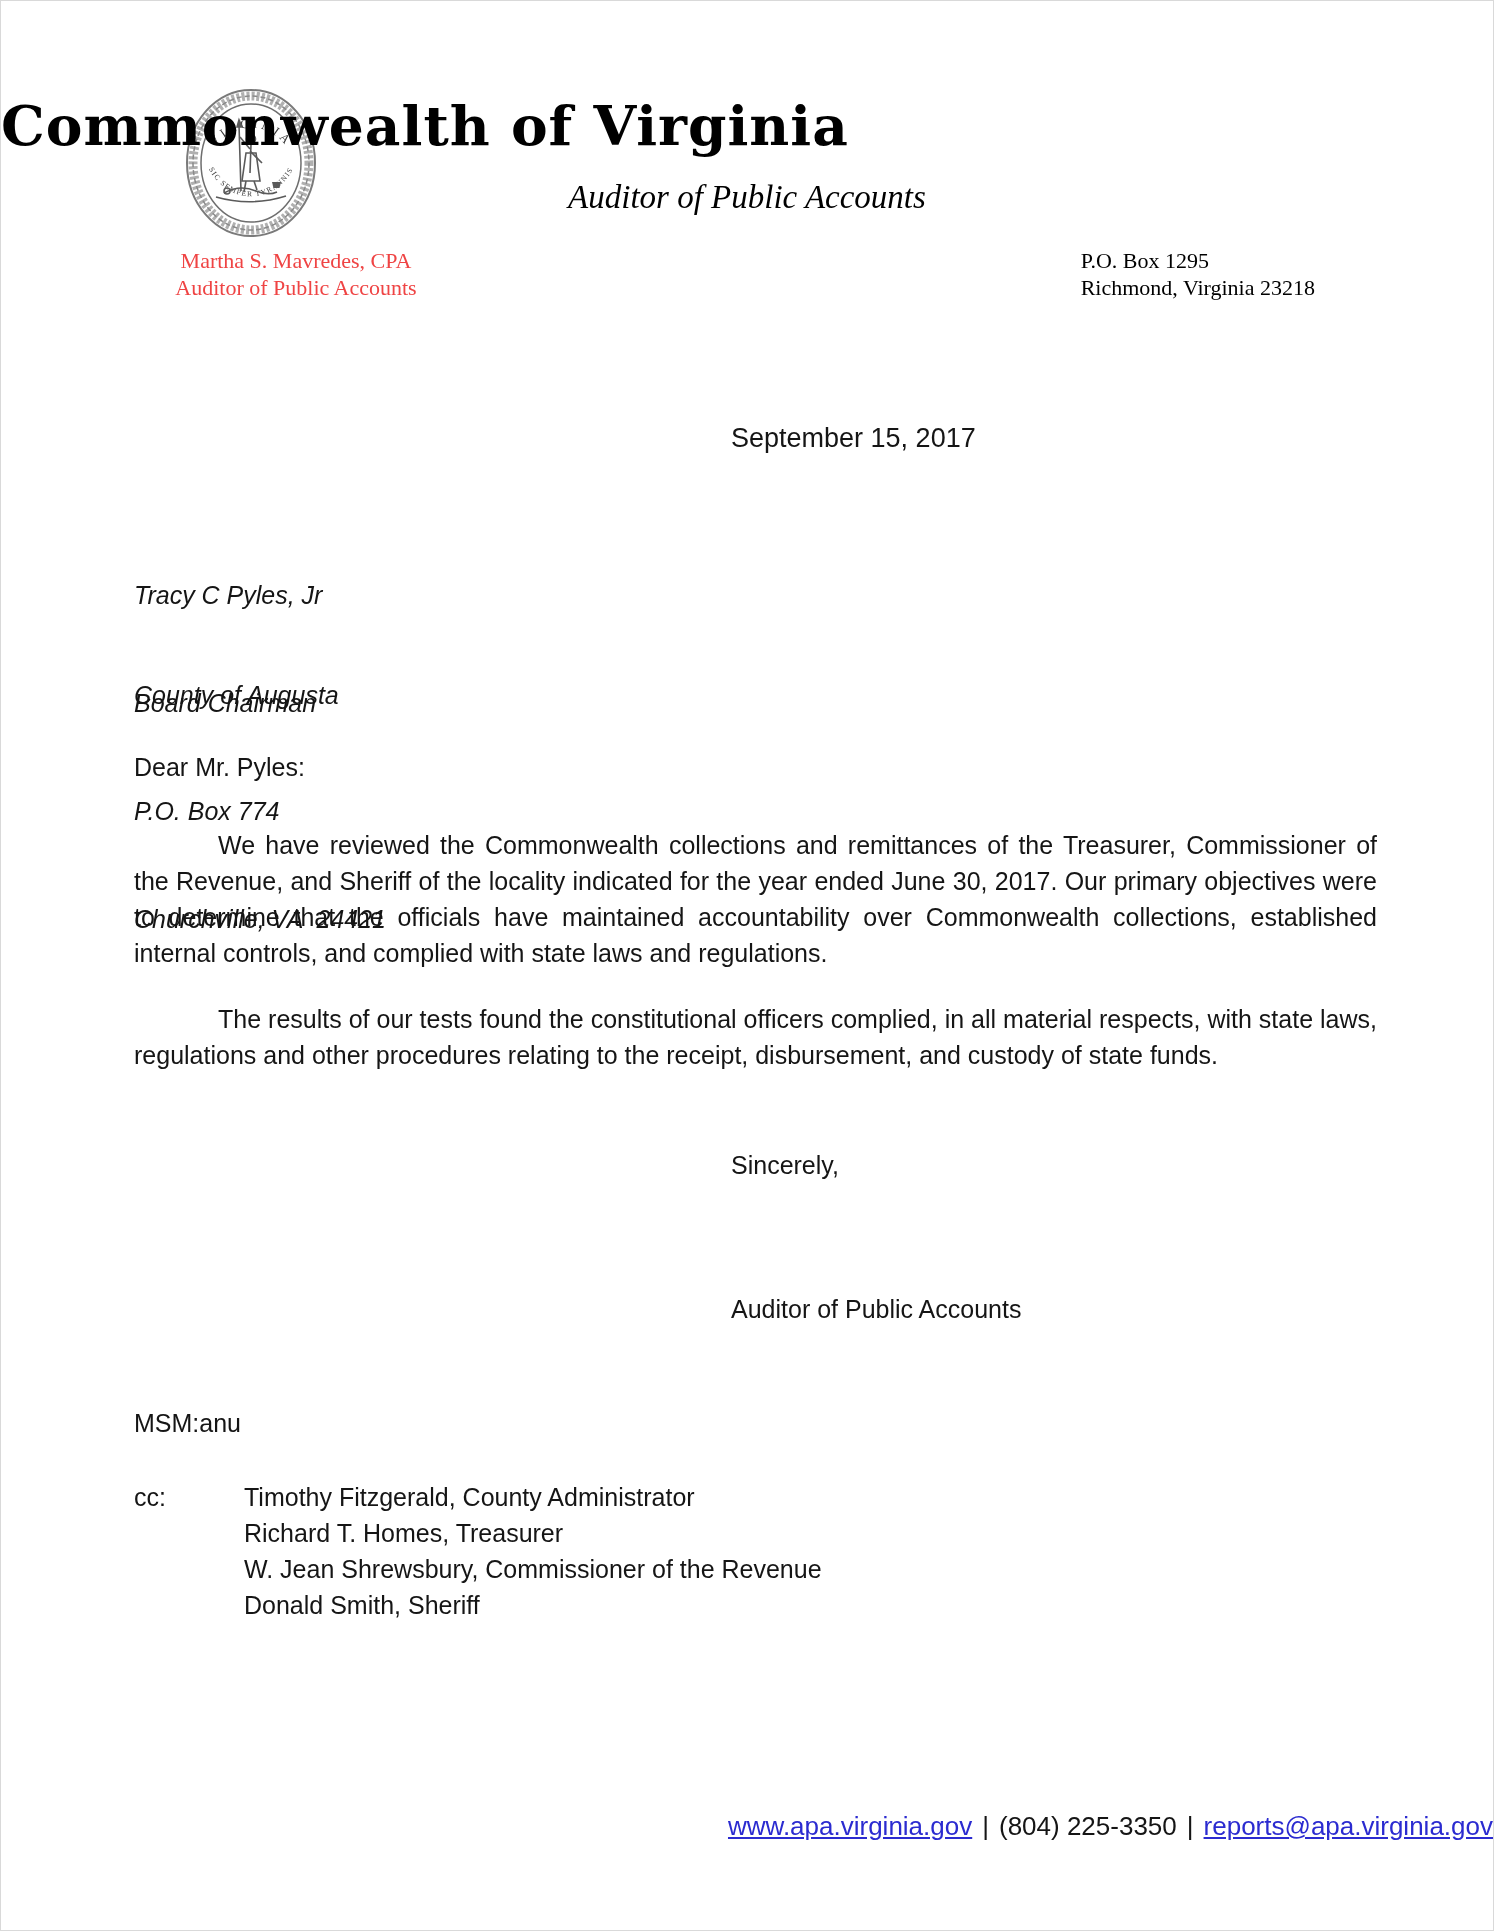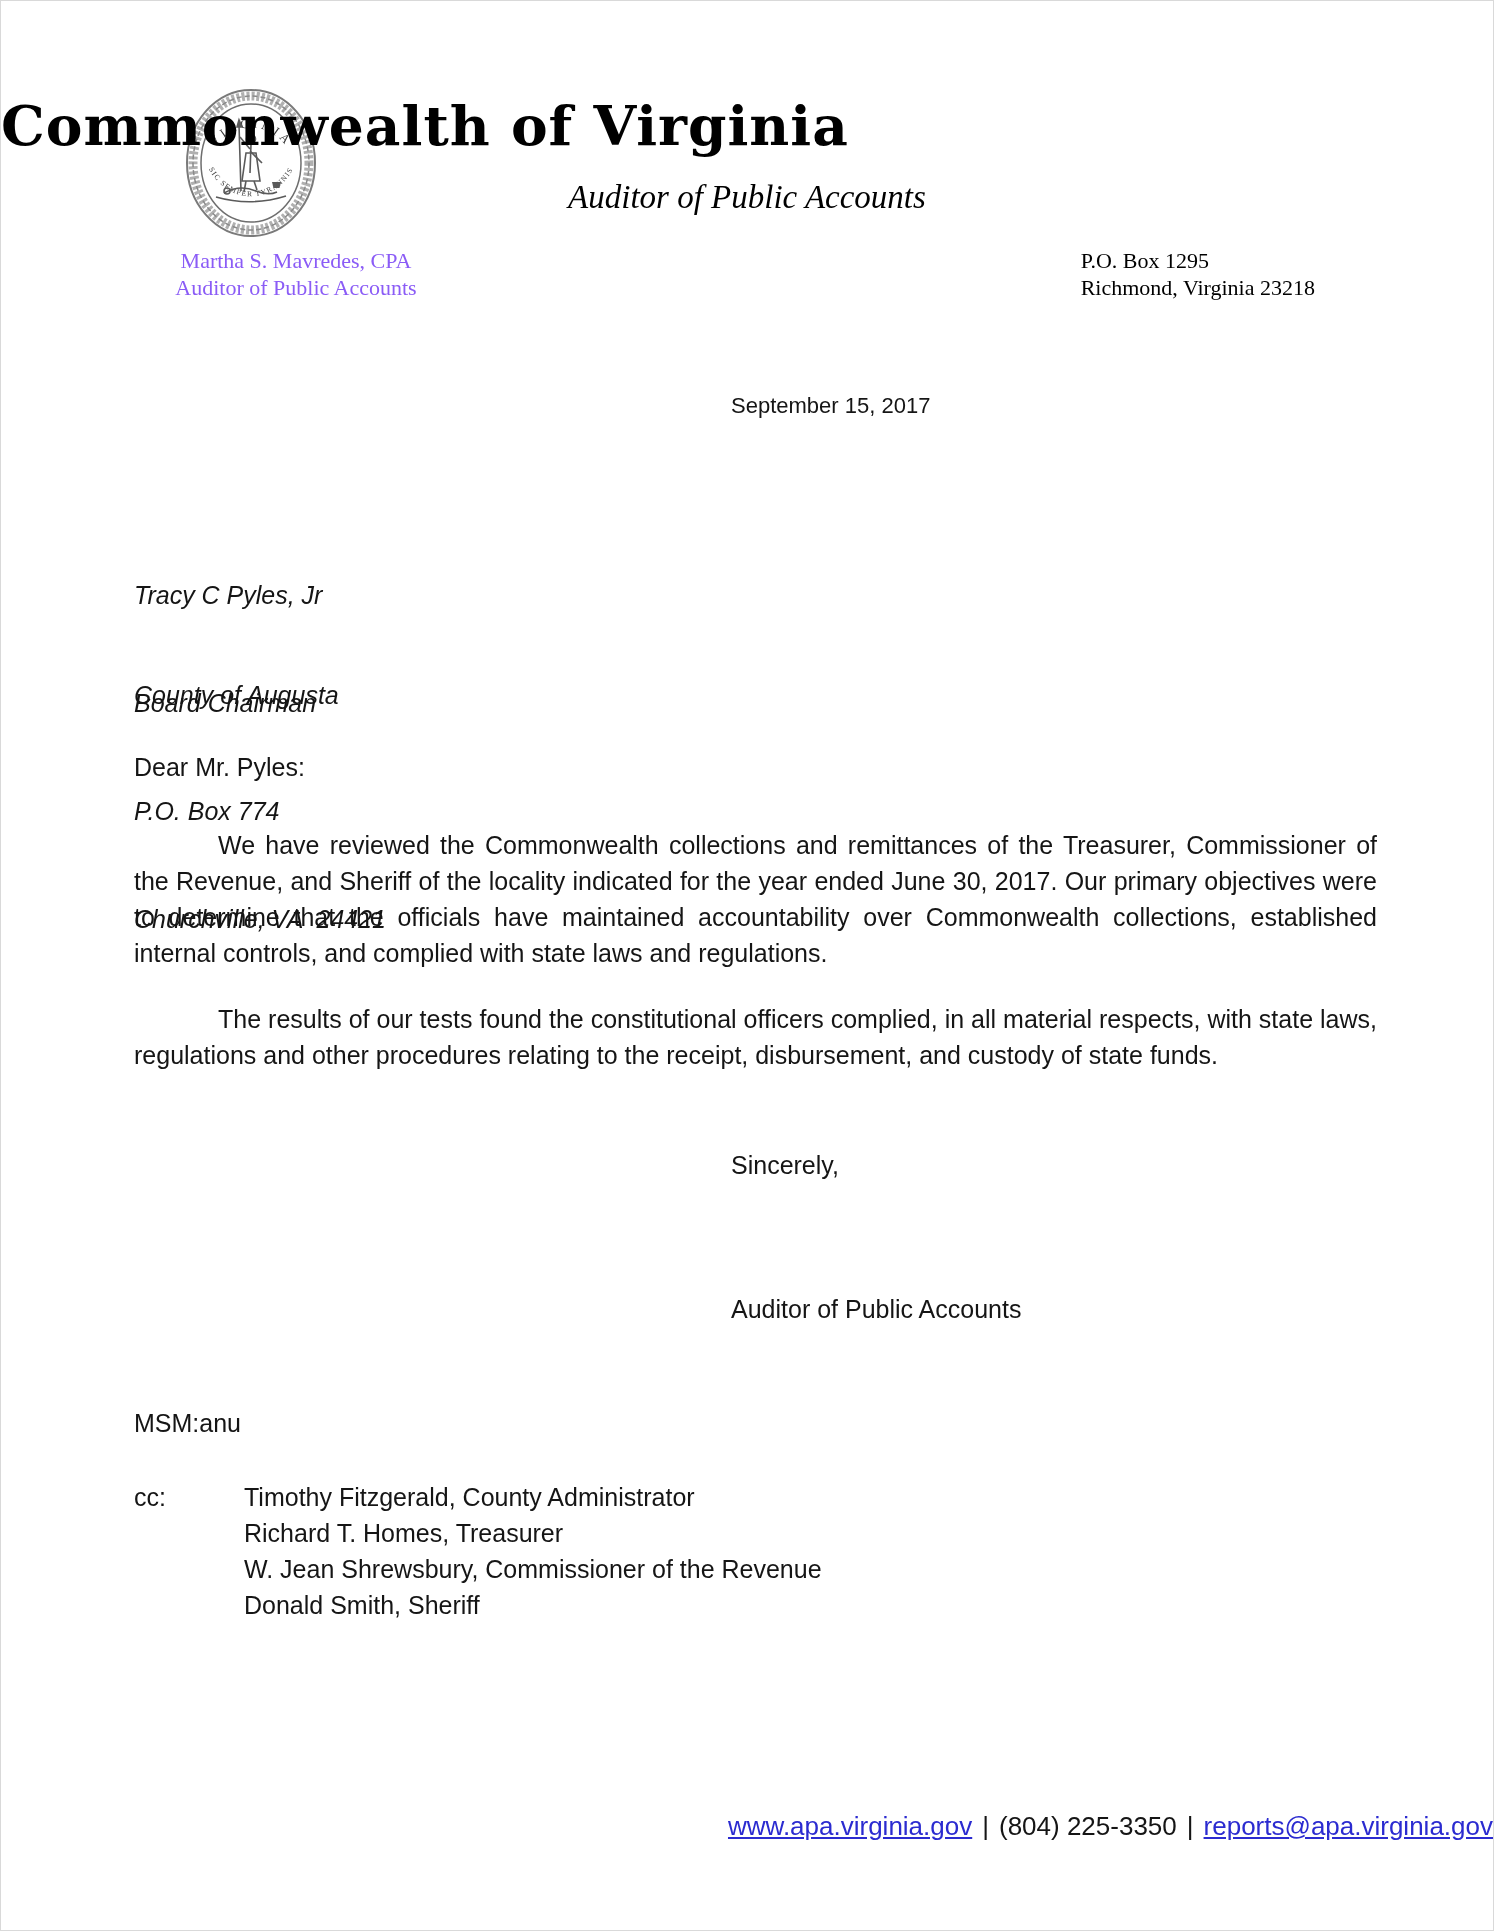--- a/index.html
+++ b/index.html
@@ -16,29 +16,29 @@
     position:absolute; left:0; right:0; top:92px; text-align:left;
     font-family:"DejaVu Serif", serif; font-weight:bold; font-size:55px;
     letter-spacing:1px; color:#000;
   }
   .lh-subtitle {
     position:absolute; left:0; right:0; top:178px; text-align:center;
     font-family:"Liberation Serif", serif; font-style:italic; font-size:33px; color:#000;
   }
   .lh-official {
     position:absolute; left:110px; top:246px; width:370px; text-align:center;
-    font-family:"Liberation Serif", serif; font-size:22px; line-height:27px; color:#8b5cf6;
+    font-family:"Liberation Serif", serif; font-size:22px; line-height:27px; color:#ef4444;
   }
   .lh-address {
     position:absolute; right:178px; top:246px; text-align:left;
     font-family:"Liberation Serif", serif; font-size:22px; line-height:27px; color:#000;
   }
 
   
-  .date-line   { position:absolute; left:730px; top:392px; font-size:22px; }
+  .date-line   { position:absolute; left:730px; top:422px; font-size:27px; }
   .recipient   { position:absolute; left:133px; top:504px; font-size:25px; line-height:36px; white-space:pre-wrap;font-style:italic; }
   .locality    { position:absolute; left:133px; top:680px; font-size:25px;font-style:italic; }
   .salutation  { position:absolute; left:133px; top:752px; font-size:25px; }
   .para {
     position:absolute; left:133px; width:1243px; font-size:25px; line-height:36px;
     text-align:justify; text-indent:84px;
   }
   .para1 { top:826px; }
   .para2 { top:1000px; }
   .sincerely   { position:absolute; left:730px; top:1150px; font-size:25px; }

